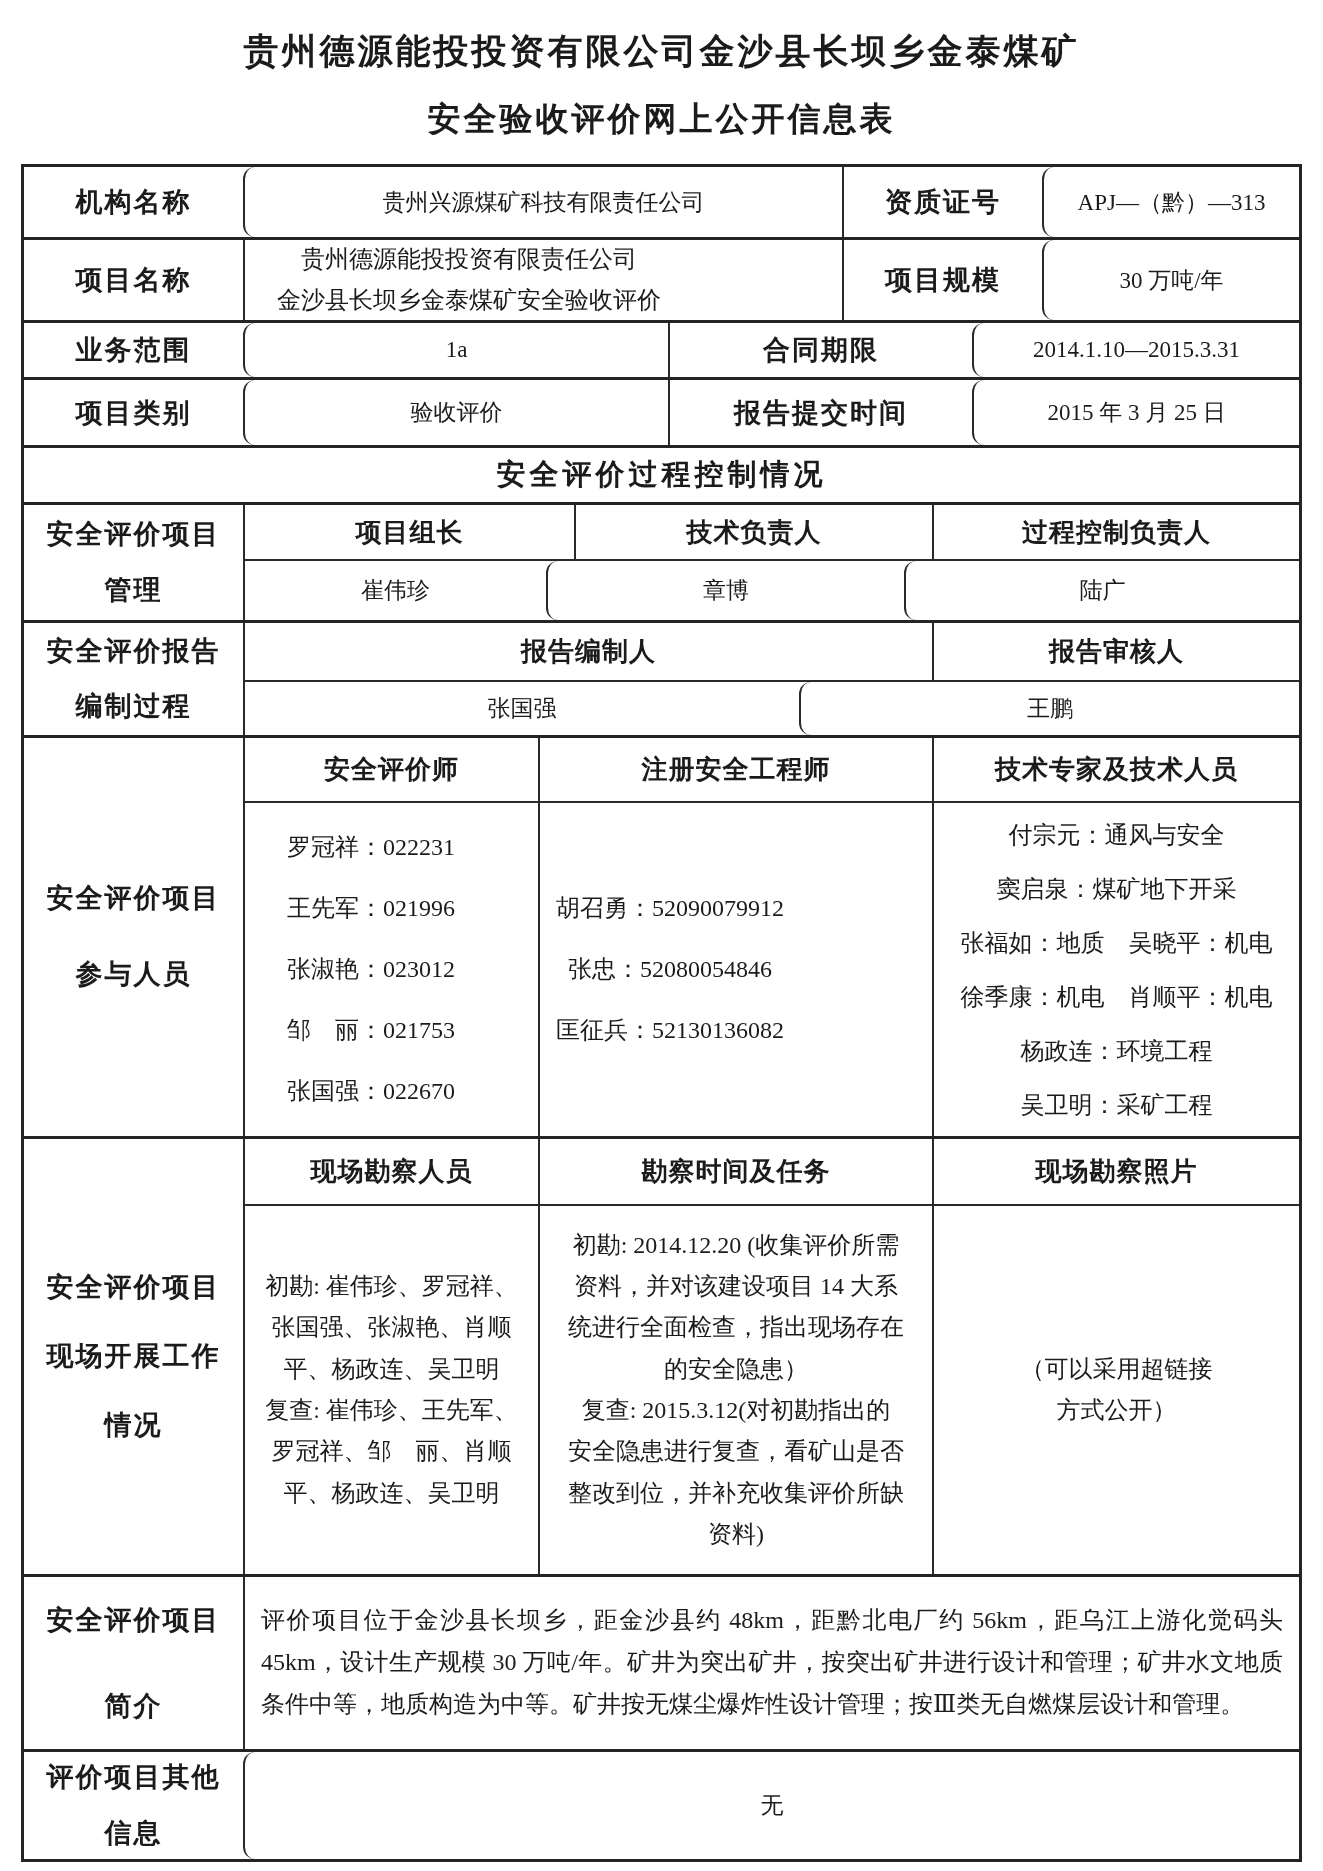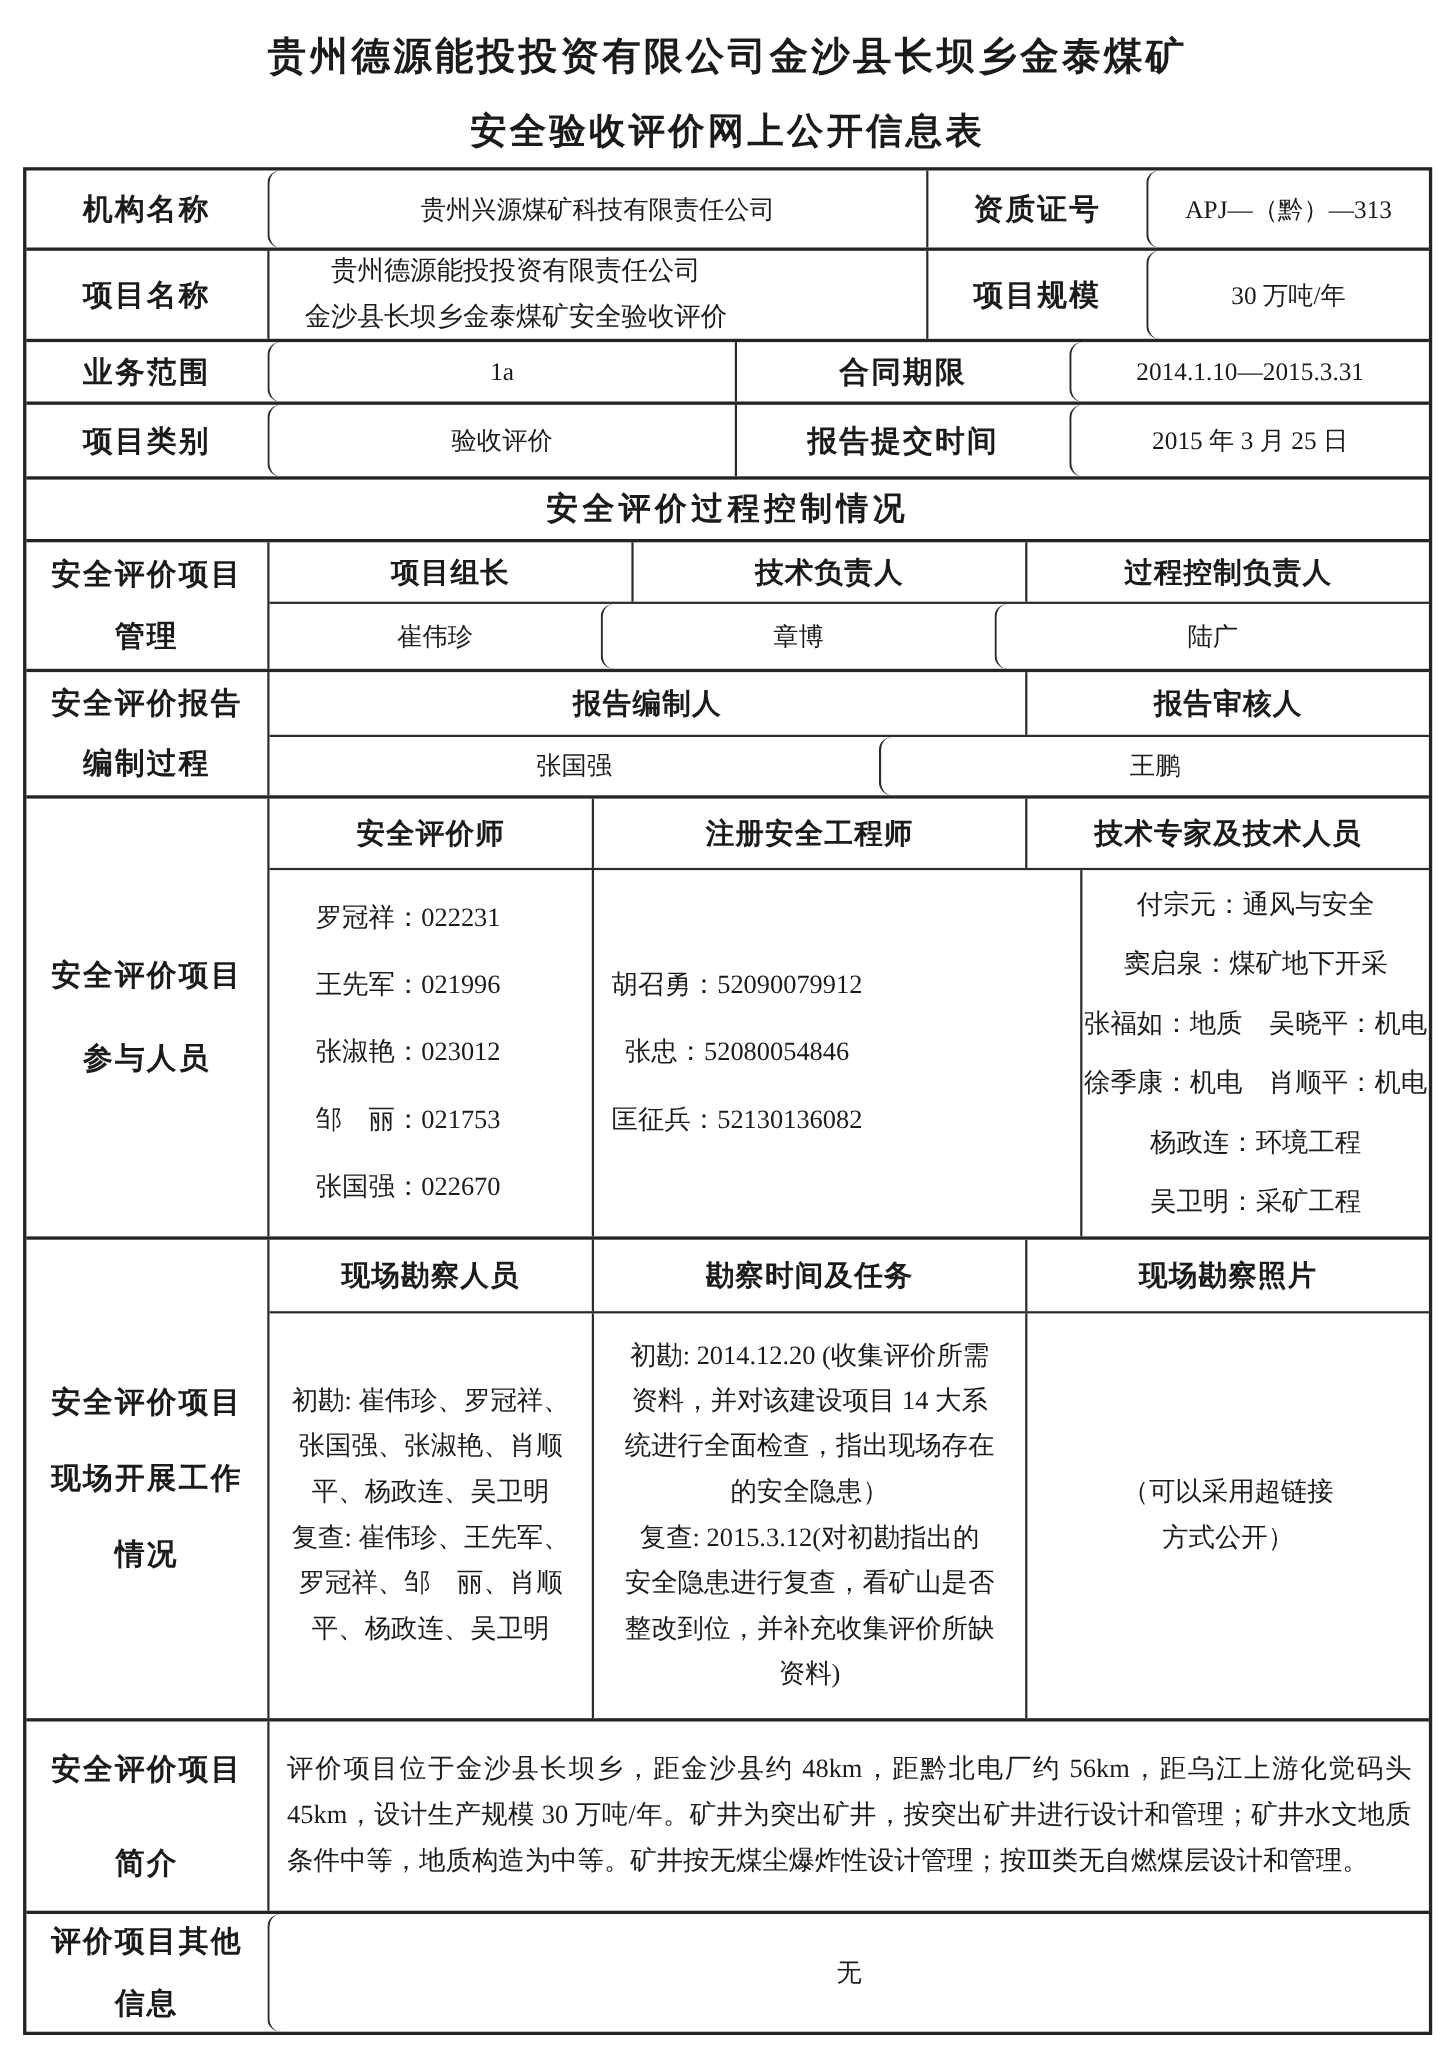--- a/index.html
+++ b/index.html
@@ -4,21 +4,21 @@
 <style>
   * { margin:0; padding:0; box-sizing:border-box; }
   html,body { background:#e9e9e9; }
   body { width:1323px; font-family:"Liberation Serif","DejaVu Serif",serif; color:#1b1b1b; }
   .page { position:relative; width:1323px; height:1871px; background:#ffffff; overflow:hidden; }
 
   .doc-title { text-align:center; font-weight:bold; letter-spacing:3px; }
   .doc-title.l1 { padding-top:28px; font-size:35px; }
   .doc-title.l2 { margin-top:22px; font-size:33px; }
 
-  .tbl { width:1281px; margin:10px 0 0 21px; border:3px solid #242424; }
+  .tbl { width:1281px; margin:22px 0 0 21px; border:3px solid #242424; }
   .tr  { display:flex; }
   .bt3 { border-top:3px solid #242424; }
   .td  { border-left:2px solid #2a2a2a; display:flex; align-items:center;
          justify-content:center; text-align:center; overflow:hidden; }
   .tr > .td:first-child, .sub > .td:first-child { border-left:none; }
   .gright { flex:1; display:flex; flex-direction:column; border-left:2px solid #2a2a2a; }
   .gright > .sub { display:flex; }
   .gright > .sub + .sub { border-top:2px solid #2a2a2a; }
 
   .h   { font-weight:bold; font-size:27px; letter-spacing:2px; }
@@ -118,21 +118,21 @@
           <div class="td hs" style="width:293px">安全评价师</div>
           <div class="td hs" style="width:394px">注册安全工程师</div>
           <div class="td hs" style="flex:1">技术专家及技术人员</div>
         </div>
         <div class="sub" style="height:335px">
           <div class="td list ta-l" style="width:293px;line-height:2.55;padding-left:42px">罗冠祥：022231
 王先军：021996
 张淑艳：023012
 邹　丽：021753
 张国强：022670</div>
-          <div class="td list ta-l" style="width:444px;line-height:2.55;padding-left:16px">胡召勇：52090079912
+          <div class="td list ta-l" style="width:394px;line-height:2.55;padding-left:16px">胡召勇：52090079912
 张忠：52080054846
 匡征兵：52130136082</div>
           <div class="td list" style="flex:1;line-height:2.25">付宗元：通风与安全
 窦启泉：煤矿地下开采
 张福如：地质　吴晓平：机电
 徐季康：机电　肖顺平：机电
 杨政连：环境工程
 吴卫明：采矿工程</div>
         </div>
       </div>

